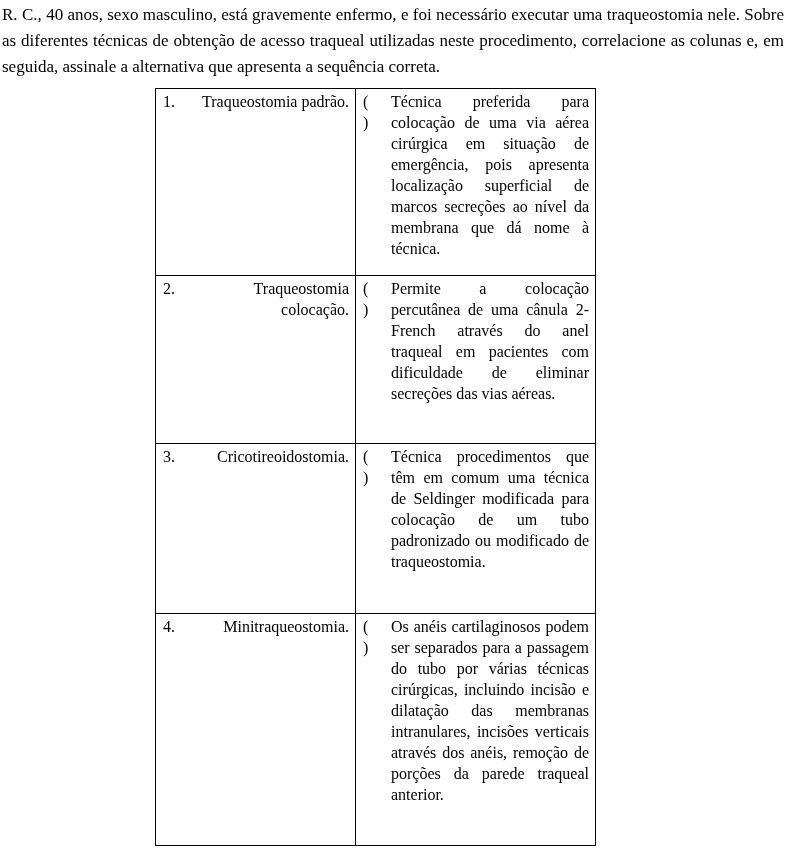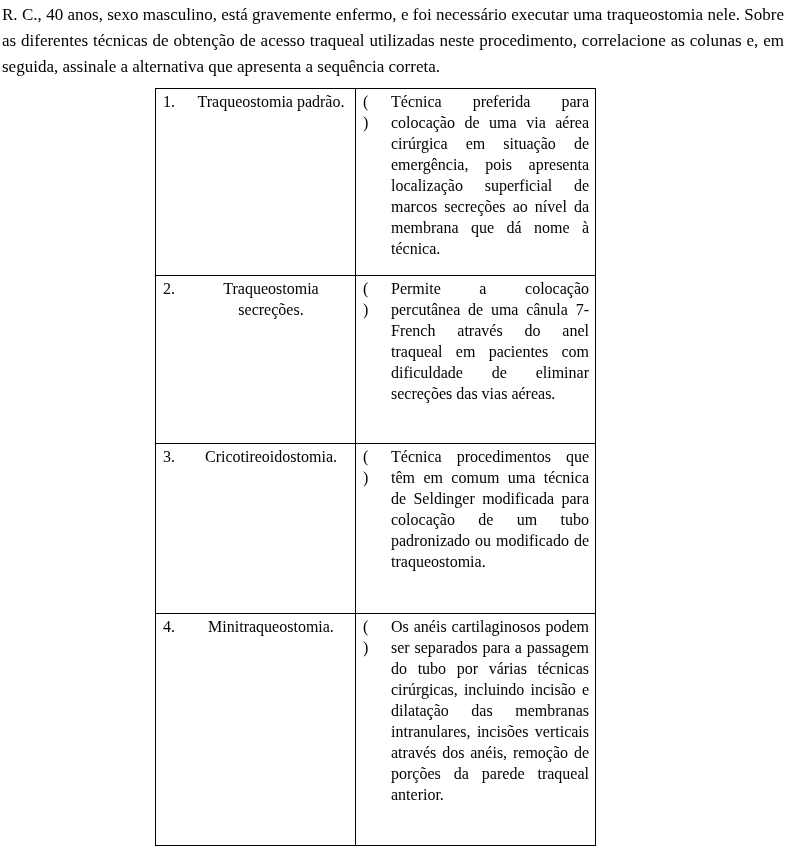--- a/index.html
+++ b/index.html
@@ -43,21 +43,21 @@
   }
   td.term-cell  { width: 200px; }
   td.desc-cell  { width: 240px; }
   .term-inner, .desc-inner { display: flex; align-items: flex-start; }
   .row-number {
     width: 30px;
     flex-shrink: 0;
   }
   .term-text {
     flex: 1;
-    text-align: center;
+    text-align: right;
   }
   .parens {
     width: 28px;
     flex-shrink: 0;
   }
   .paren-line { display: block; }
   .desc-text {
     flex: 1;
     text-align: justify;
   }
@@ -90,30 +90,30 @@
             </span>
             <span class="desc-text">Técnica preferida para colocação de uma via aérea cirúrgica em situação de emergência, pois apresenta localização superficial de marcos secreções ao nível da membrana que dá nome à técnica.</span>
           </div>
         </td>
       </tr>
 
       <tr class="row-2">
         <td class="term-cell">
           <div class="term-inner">
             <span class="row-number">2.</span>
-            <span class="term-text">Traqueostomia secreções.</span>
+            <span class="term-text">Traqueostomia colocação.</span>
           </div>
         </td>
         <td class="desc-cell">
           <div class="desc-inner">
             <span class="parens">
               <span class="paren-line">(</span>
               <span class="paren-line">)</span>
             </span>
-            <span class="desc-text">Permite a colocação percutânea de uma cânula 7-French através do anel traqueal em pacientes com dificuldade de eliminar secreções das vias aéreas.</span>
+            <span class="desc-text">Permite a colocação percutânea de uma cânula 2-French através do anel traqueal em pacientes com dificuldade de eliminar secreções das vias aéreas.</span>
           </div>
         </td>
       </tr>
 
       <tr class="row-3">
         <td class="term-cell">
           <div class="term-inner">
             <span class="row-number">3.</span>
             <span class="term-text">Cricotireoidostomia.</span>
           </div>

